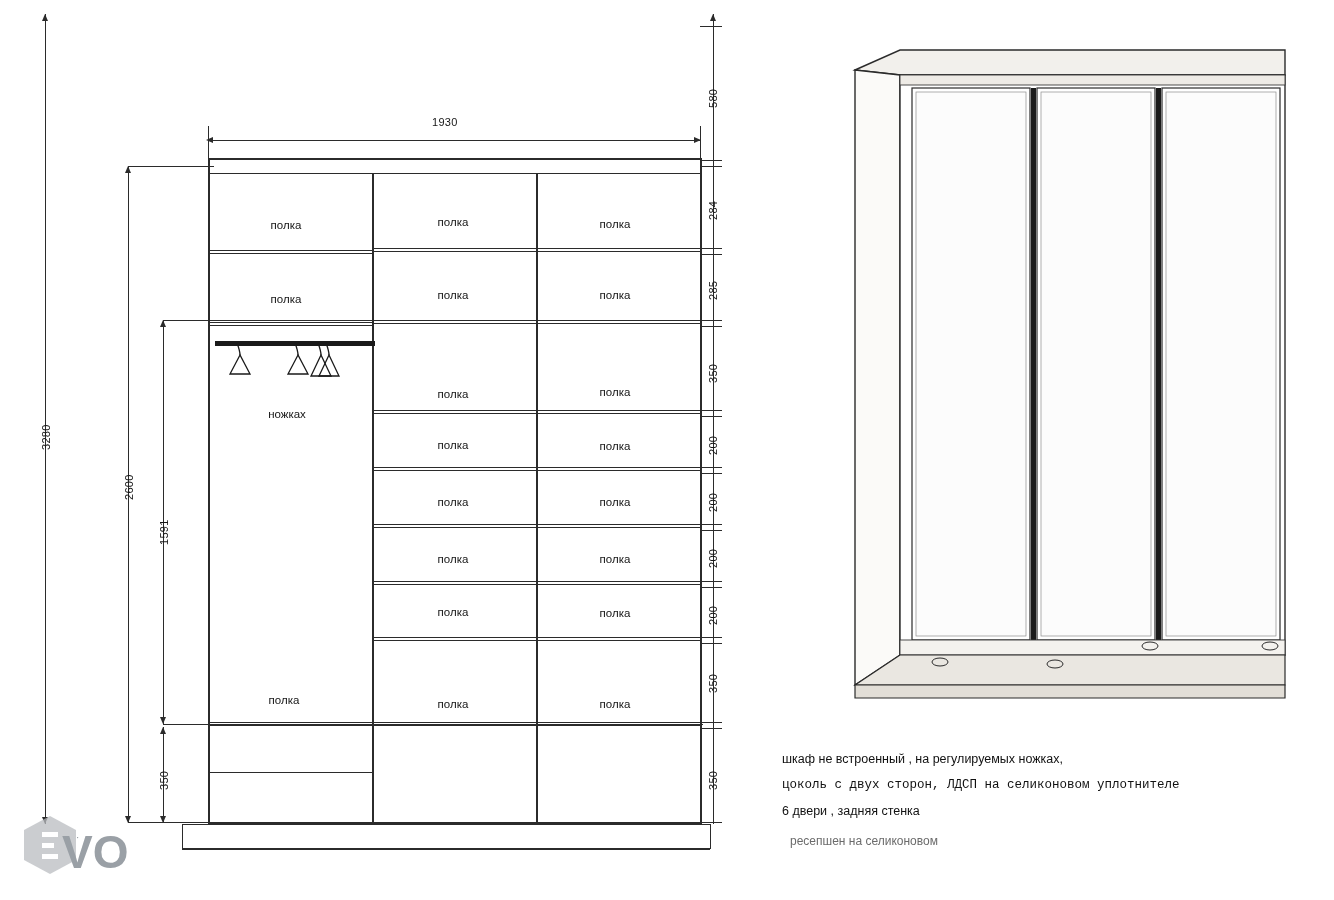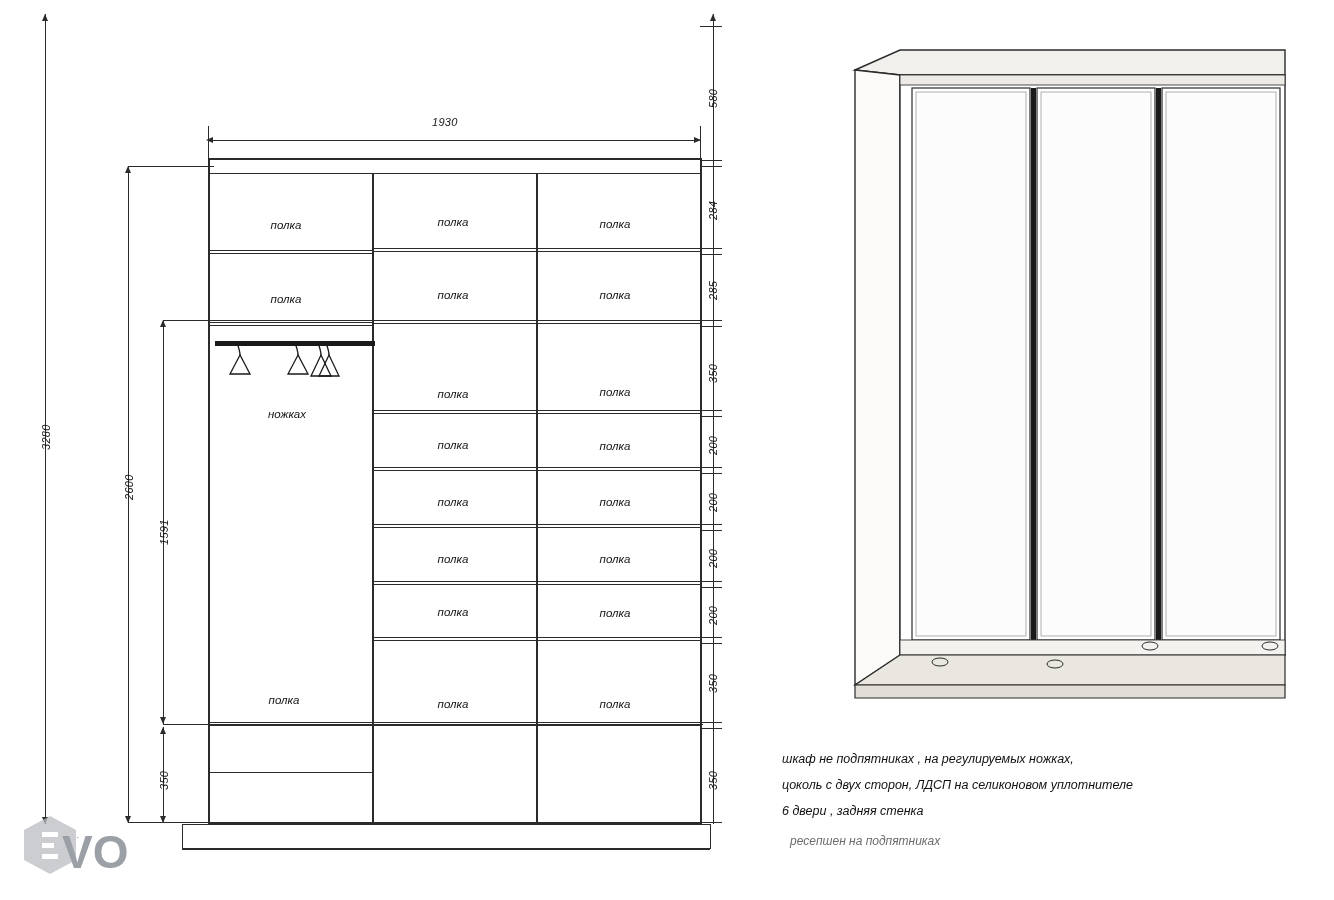--- a/index.html
+++ b/index.html
@@ -11,21 +11,21 @@
     font-family: "Liberation Sans", sans-serif;
     color: #1a1a1a;
   }
   #root {
     position: relative;
     width: 1334px;
     height: 900px;
     overflow: hidden;
     background: #ffffff;
   }
-  .abs { position: absolute; font-style: italic; }
+  .abs { position: absolute; }
   .line-h {
     position: absolute;
     background: #2b2b2b;
     height: 1px;
   }
   .line-v {
     position: absolute;
     background: #2b2b2b;
     width: 1px;
   }
@@ -276,24 +276,24 @@
       <g fill="none" stroke="#2b2b2b" stroke-width="1">
         <ellipse cx="110" cy="632" rx="8" ry="4"></ellipse>
         <ellipse cx="225" cy="634" rx="8" ry="4"></ellipse>
         <ellipse cx="320" cy="616" rx="8" ry="4"></ellipse>
         <ellipse cx="440" cy="616" rx="8" ry="4"></ellipse>
       </g>
     </svg>
   </div>
 
   <div class="abs" style="left:782px;top:752px;width:520px;">
-    <div class="note-line" style="left:0;top:0;">шкаф не подпятниках , на регулируемых ножках,</div>
-    <div class="note-line" style="left:0;top:26px;">цоколь с двух сторон, ЛДСП на селиконовом уплотнителе</div>
+    <div class="note-line" style="left:0;top:0;">шкаф не встроенный , на регулируемых ножках,</div>
+    <div class="note-line" style="left:0;top:26px;font-family:Liberation Mono, monospace;">цоколь с двух сторон, ЛДСП на селиконовом уплотнителе</div>
     <div class="note-line" style="left:0;top:52px;">6 двери , задняя стенка</div>
-    <div class="note-line faint" style="left:8px;top:82px;">ресепшен на подпятниках</div>
+    <div class="note-line faint" style="left:8px;top:82px;">ресепшен на селиконовом</div>
   </div>
 
   <div class="logo">
     <svg width="150" height="72" viewBox="0 0 150 72">
       <polygon points="32,4 58,18 58,48 32,62 6,48 6,18" fill="#b9bcc0" opacity="0.75"></polygon>
       <rect x="24" y="20" width="16" height="5" fill="#ffffff"></rect>
       <rect x="24" y="31" width="12" height="5" fill="#ffffff"></rect>
       <rect x="24" y="42" width="16" height="5" fill="#ffffff"></rect>
       <text x="44" y="56" font-family="Liberation Sans, sans-serif" font-size="46" font-weight="bold" fill="#9aa0a6">VO</text>
       <path d="M63 22 L72 40 L81 22" stroke="#9aa0a6" stroke-width="0" fill="none"></path>

